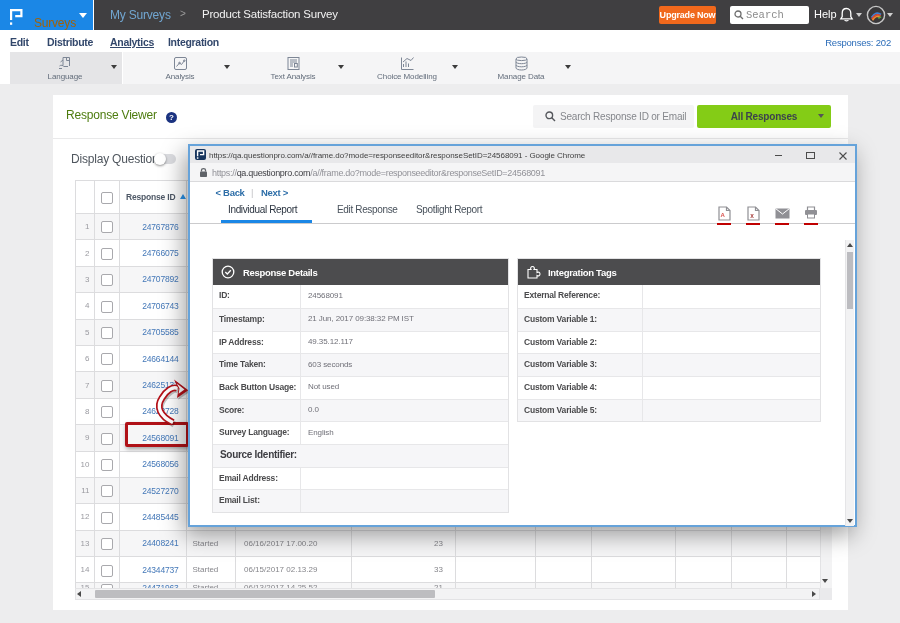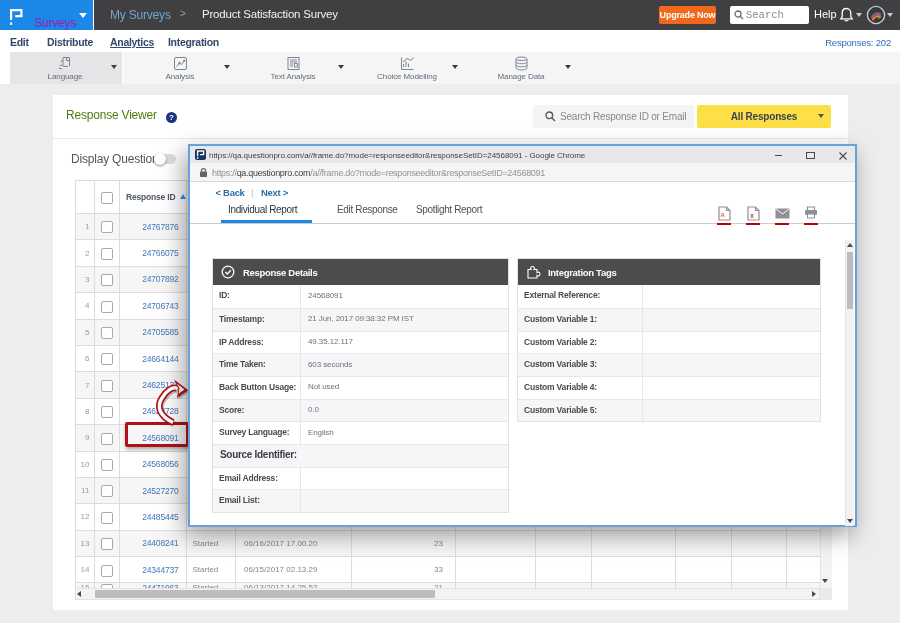--- a/index.html
+++ b/index.html
@@ -2,21 +2,21 @@
 <html><head>
 <meta charset="utf-8">
 <style>
 * { margin:0; padding:0; box-sizing:border-box; }
 html,body { width:900px; height:623px; overflow:hidden; }
 body { font-family:"Liberation Sans", sans-serif; background:#ededee; position:relative; }
 .abs { position:absolute; }
 
 #nav { left:0; top:0; width:900px; height:30px; background:#403f41; }
 #navblue { left:0; top:0; width:94px; height:30px; background:#1b87e6; border-right:1px solid #fff; }
-#brand { left:34px; top:16px; color:#a21caf; font-size:12px; letter-spacing:-0.2px; }
+#brand { left:34px; top:16px; color:#a16207; font-size:12px; letter-spacing:-0.2px; }
 .caret { width:0; height:0; border-left:4px solid transparent; border-right:4px solid transparent; border-top:5px solid #fff; }
 #brandcaret { left:79px; top:13px; }
 #crumb1 { left:110px; top:8px; color:#71a6d1; font-size:12px; letter-spacing:-0.2px; }
 #crumbsep { left:180px; top:8px; color:#9b9b9b; font-size:10px; }
 #crumb2 { left:202px; top:8px; color:#f2f2f2; font-size:11.5px; letter-spacing:-0.2px; }
 #upgrade { left:659px; top:6px; width:57px; height:18px; background:#f0681c; border-radius:2px; color:#fff; font-size:9px; font-weight:bold; text-align:center; line-height:18px; letter-spacing:-0.2px; white-space:nowrap; }
 #navsearch { left:730px; top:6px; width:79px; height:18px; background:#fff; border-radius:2px; }
 #navsearch span { position:absolute; left:16px; top:3px; color:#8b8b8b; font-size:10.5px;font-family:Liberation Mono, monospace; }
 #help { left:814px; top:8px; color:#fff; font-size:11px; }
 #bellcaret { left:856px; top:13px; border-top-color:#cfcfcf; border-left-width:3.5px; border-right-width:3.5px; border-top-width:4.5px; }
@@ -34,21 +34,21 @@
 
 #card { left:53px; top:95px; width:795px; height:515px; background:#fff; }
 #h1 { left:66px; top:108px; font-size:12px; letter-spacing:-0.3px; color:#4d7c0f; letter-spacing:-0.2px; }
 #qmark { left:166px; top:111.5px; width:11px; height:11px; border-radius:50%; background:#1b3380; color:#fff; font-size:8px; font-weight:bold; text-align:center; line-height:11px; }
 #hsep { left:53px; top:138px; width:795px; height:1px; background:#e9e9ea; }
 #dq { left:71px; top:152px; font-size:12px; color:#4f565e; letter-spacing:-0.2px; }
 #toggle { left:154px; top:153.5px; width:22px; height:10px; border-radius:5px; background:#dcdde1; }
 #knob { left:153.5px; top:152.5px; width:12.5px; height:12.5px; border-radius:50%; background:#fff; box-shadow:0 1px 2.5px rgba(0,0,0,0.45); }
 #srch2 { left:533px; top:105px; width:161px; height:23px; background:#f4f4f5; border-radius:2px; }
 #srch2 span { position:absolute; left:27px; top:6px; font-size:10px; color:#85878c; letter-spacing:-0.2px; }
-#allresp { left:697px; top:105px; width:134px; height:23px; background:#fde047; border-radius:2px; }
+#allresp { left:697px; top:105px; width:134px; height:23px; background:#84cc16; border-radius:2px; }
 #allresp span { position:absolute; left:0; width:134px; text-align:center; top:6px; font-size:10px; font-weight:bold; color:#3c434c; letter-spacing:-0.2px; }
 #arcaret { left:818px; top:114px; border-top-color:#555; border-left-width:3.5px; border-right-width:3.5px; border-top-width:4.5px; }
 
 #tablewrap { left:75px; top:180px; width:745px; height:419px; overflow:hidden; }
 table { border-collapse:collapse; table-layout:fixed; width:745px; }
 td,th { border:1px solid #dcdcde; padding:0; font-weight:normal; overflow:hidden; white-space:nowrap; }
 tr.hdr { height:33px; }
 tr.row { height:26.4px; } tr.r15 td { vertical-align:top; padding-top:1px; line-height:8px; }
 tr.odd td { background:#f6f6f7; }
 .cnum { text-align:right; padding-right:4px; font-size:8px; color:#9a9aa0; }

